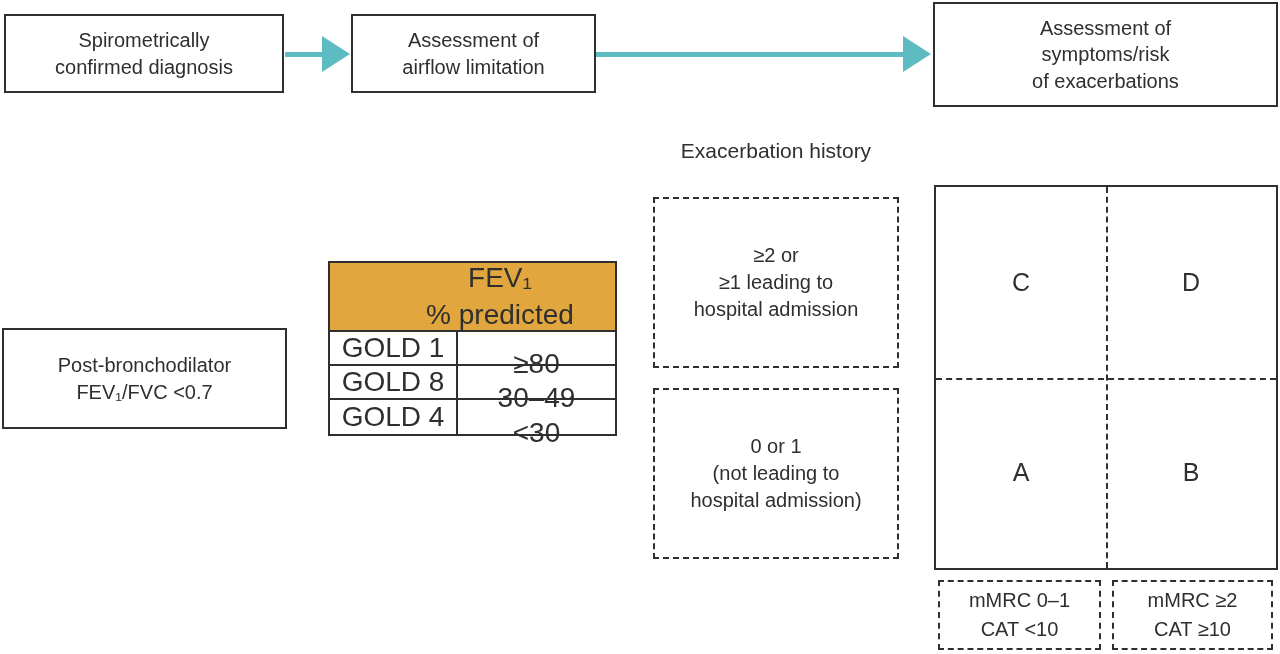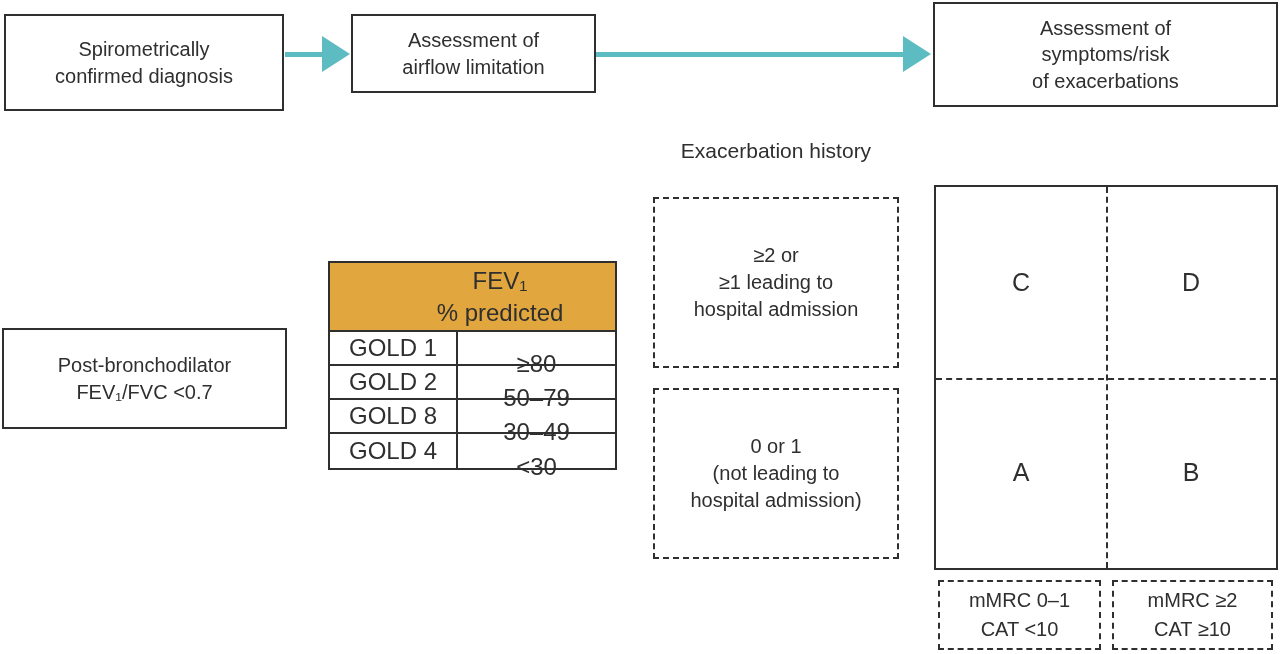--- a/index.html
+++ b/index.html
@@ -53,21 +53,21 @@
     width: 0; height: 0;
     border-top: 18px solid transparent;
     border-bottom: 18px solid transparent;
     border-left: 28px solid var(--teal, #5cbcc1);
   }
   
   .gold-table {
     position: absolute;
     left: 328px; top: 261px;
     width: 289px;
-    font-size: 24px;
+    font-size: 28px;
     border-radius: 16px;
   }
   .gold-header {
     width: 100%;
     height: 71px;
     border: 2px solid var(--border, #2f2f2f);
     background: var(--orange, #e2a63f);
     display: flex;
     align-items: center;
     justify-content: center;
@@ -128,21 +128,21 @@
   .q-tr { right: 0; top: 0; }
   .q-bl { left: 0; bottom: 0; }
   .q-br { right: 0; bottom: 0; }
   .mmrc-box { line-height: 1.45; }
 </style>
 </head>
 <body>
 
 <div class="stage">
 
-  <div class="solid-box" style="left:4px; top:14px; width:280px; height:97px;">Spirometrically
+  <div class="solid-box" style="left:4px; top:14px; width:280px; height:79px;">Spirometrically
 confirmed diagnosis</div>
 
   <div class="arrow-tail" style="left:285px; top:52px; width:40px;"></div>
   <div class="arrow-head" style="left:322px; top:36px;"></div>
 
   <div class="solid-box" style="left:351px; top:14px; width:245px; height:79px;">Assessment of
 airflow limitation</div>
 
   <div class="arrow-tail" style="left:596px; top:52px; width:310px;"></div>
   <div class="arrow-head" style="left:903px; top:36px;"></div>
@@ -153,24 +153,20 @@
 
   <div class="solid-box" style="left:2px; top:328px; width:285px; height:101px;">Post-bronchodilator
 FEV₁/FVC &lt;0.7</div>
 
   <div class="gold-table">
     <div class="gold-header">FEV₁
 % predicted</div>
     <div class="gold-row">
       <div class="gold-cell-label">GOLD 1</div>
       <div class="gold-cell-value">≥80</div>
-    </div>
-    <div class="gold-row">
-      <div class="gold-cell-label">GOLD 2</div>
-      <div class="gold-cell-value">50–79</div>
     </div>
     <div class="gold-row">
       <div class="gold-cell-label">GOLD 8</div>
       <div class="gold-cell-value">30–49</div>
     </div>
     <div class="gold-row">
       <div class="gold-cell-label">GOLD 4</div>
       <div class="gold-cell-value">&lt;30</div>
     </div>
   </div>

